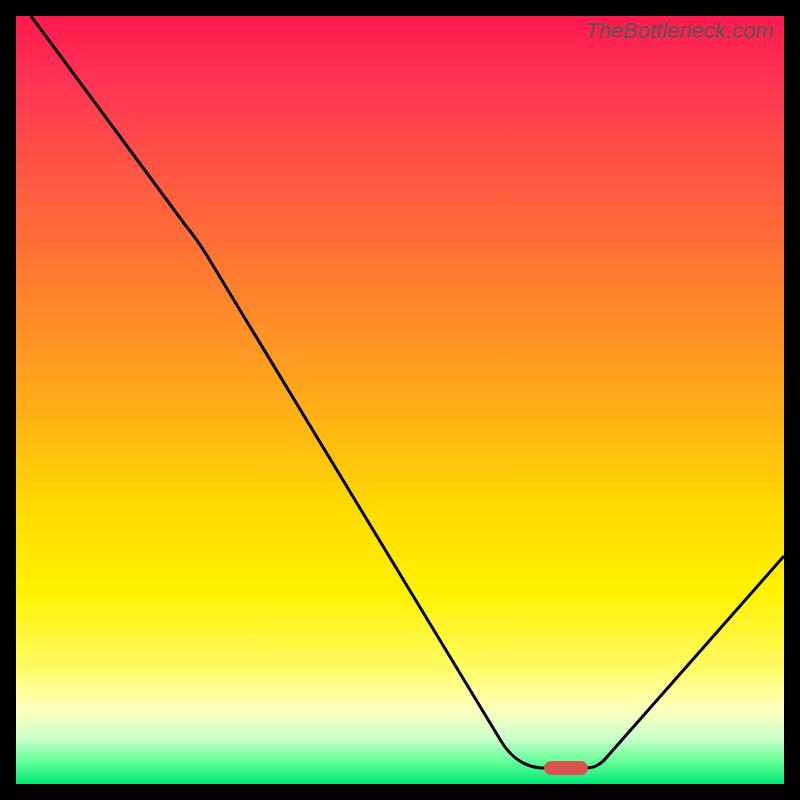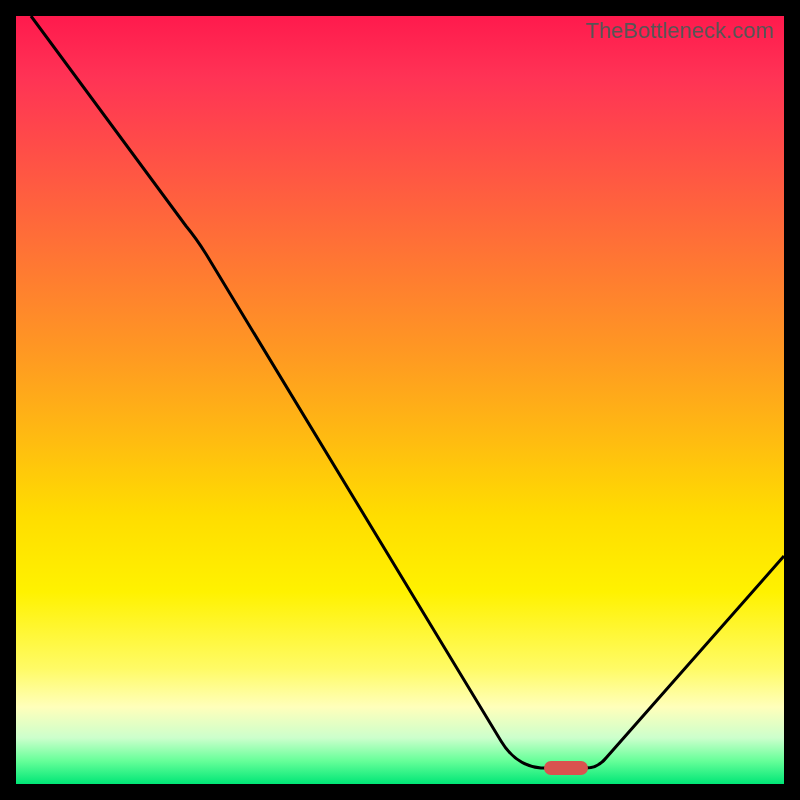--- a/index.html
+++ b/index.html
@@ -41,20 +41,21 @@
     );
   }
   .watermark {
     position: absolute;
     top: 2px;
     right: 10px;
     font-size: 22px;
     color: #555;
     font-family: Arial, sans-serif;
     z-index: 10;
+    font-style: italic;
   }
   svg.curve {
     position: absolute;
     top: 0;
     left: 0;
     width: 100%;
     height: 100%;
     z-index: 5;
   }
   .marker {

